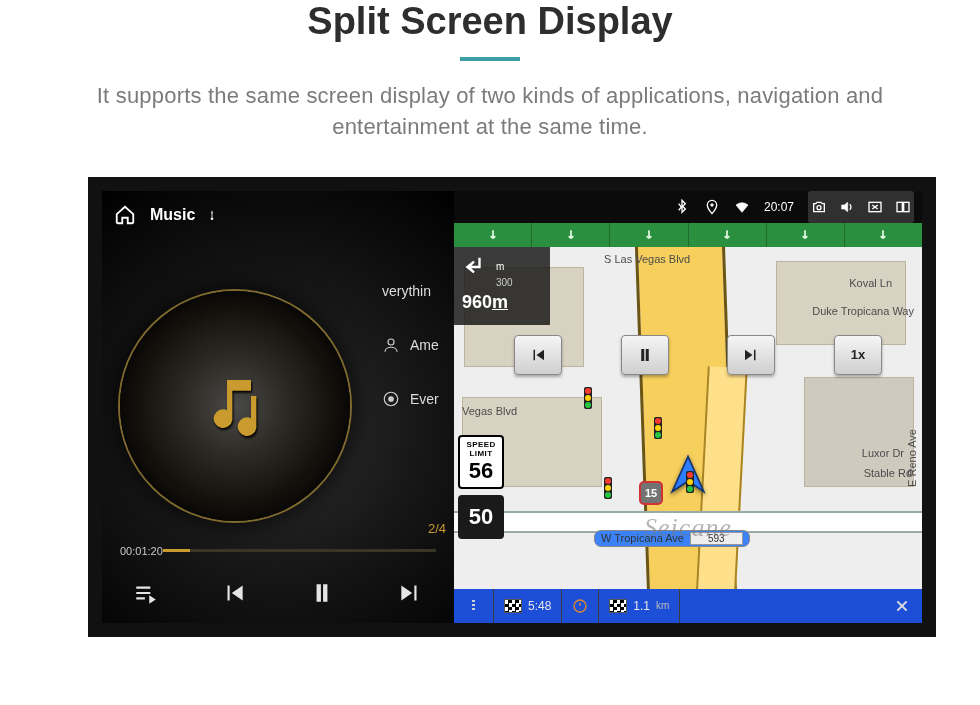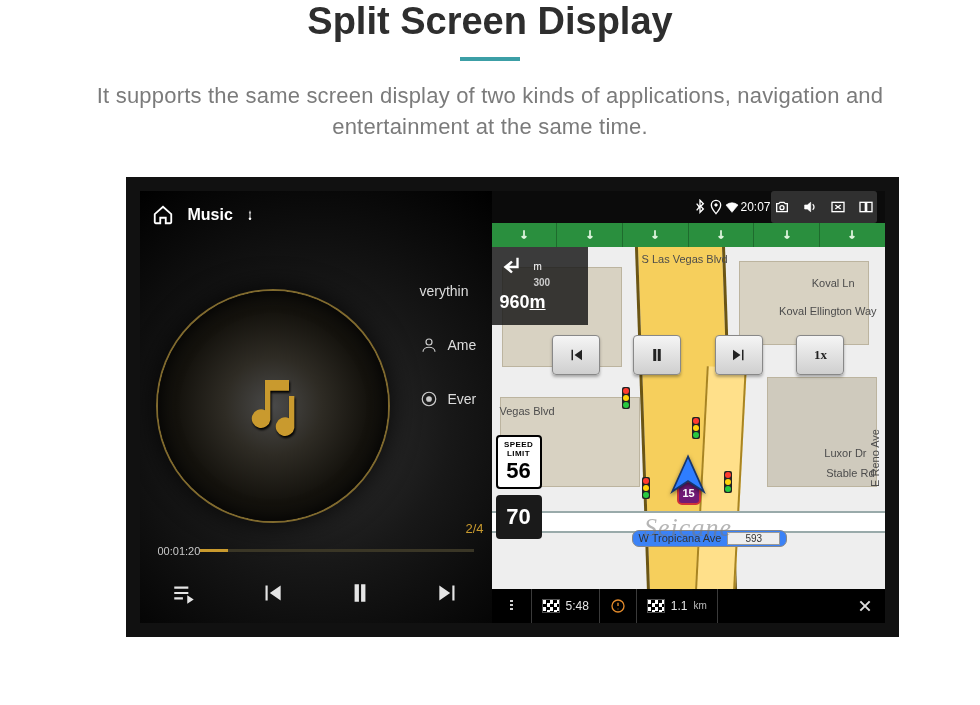--- a/index.html
+++ b/index.html
@@ -4,21 +4,21 @@
 <style>
   * { box-sizing: border-box; margin: 0; padding: 0; }
   html, body { width: 980px; height: 705px; font-family: Arial, Helvetica, sans-serif; background:#fff; overflow:hidden; }
   body { display:flex; flex-direction:column; align-items:center; }
 
   .heading { font-size: 38px; font-weight: 700; color:#2e2e2e; text-align:center; }
   .underline { width: 60px; height: 4px; background:#3c9fa6; margin: 14px 0 20px 0; }
   .subtitle { font-size: 22px; color:#7b7b7b; text-align:center; max-width:880px; line-height:1.4; letter-spacing:0.2px; }
 
   
-  .device { margin-top: 34px; width: 773px; height: 460px; border: 14px solid #111; background:#000; position:relative; display:flex;margin-left:44px; }
+  .device { margin-top: 34px; width: 848px; height: 460px; border: 14px solid #111; background:#000; position:relative; display:flex;margin-left:44px; }
   
   .music { width: 352px; height:100%; background: radial-gradient(circle at 50% 55%, #333 0%, #181818 45%, #000 100%); color:#fff; position:relative; overflow:hidden; }
   .m-topbar { display:flex; align-items:center; gap:12px; padding:6px 10px 0 10px; height:42px; }
   .m-topbar .home { width:26px; height:22px; }
   .m-topbar .home svg { width:100%; height:100%; fill:none; stroke:#fff; stroke-width:2; }
   .m-title { font-weight:700; font-size:16px; }
   .m-usb { width:10px; height:18px; }
   .m-usb svg { width:100%; height:100%; fill:#fff; }
 
   .album { position:absolute; left:18px; top:100px; width:230px; height:230px; border-radius:50%;
@@ -36,37 +36,37 @@
   .progress .bar { flex:1; height:3px; background:#3a3626; position:relative; }
   .progress .bar .fill { position:absolute; left:0; top:0; height:100%; width:10%; background:#c99a2e; }
   .progress .time { font-size:11px; color:#c8c8c8; }
 
   .m-controls { position:absolute; bottom:8px; left:0; right:0; display:flex; justify-content:space-around; align-items:center; height:44px; }
   .m-controls .btn { width:34px; height:34px; display:flex; align-items:center; justify-content:center; }
   .m-controls svg { width:26px; height:26px; fill:#e5e5e5; }
 
   
   .nav { flex:1; position:relative; background:#efe9d8; }
-  .statusbar { height:32px; background:#0b0b0b; color:#fff; display:flex; align-items:center; justify-content:flex-end; padding:0 8px; font-size:12px; }
+  .statusbar { height:32px; background:#0b0b0b; color:#fff; display:flex; align-items:center; justify-content:flex-end; gap:14px; padding:0 8px; font-size:12px; }
   .statusbar .sicon { width:16px; height:16px; display:flex; align-items:center; justify-content:center; }
   .statusbar svg { width:16px; height:16px; fill:#fff; stroke:#fff; }
   .statusbar .boxed { background:#303030; border-radius:3px; padding:2px 3px; height:100%; display:flex; align-items:center; gap:12px; }
   .statusbar .boxed .sicon { background:transparent; }
 
   .greenbar { height:24px; background:#2a8f3e; display:flex; }
   .greenbar .seg { flex:1; border-right:1px solid #1e6b2d; display:flex; align-items:center; justify-content:center; }
   .greenbar .seg:last-child { border-right:none; }
   .greenbar svg { width:14px; height:14px; fill:#dff5df; }
 
   .maparea { position:absolute; top:56px; bottom:34px; left:0; right:0; overflow:hidden; background:#eee; }
   
   .road-y1 { position:absolute; left:50%; top:-10px; width:90px; height:140%; background:linear-gradient(#f6cf5c,#f6cf5c); transform:translateX(-45px) rotate(-2deg); border-left:3px solid #6b5514; border-right:3px solid #6b5514; }
   .road-y2 { position:absolute; left:52%; top:120px; width:40px; height:120%; background:#ffe08a; border-left:2px solid #a88422; border-right:2px solid #a88422; transform:rotate(3deg); }
   .road-h { position:absolute; left:-10px; right:-10px; bottom:56px; height:22px; background:#fff; border-top:2px solid #9aa; border-bottom:2px solid #9aa; }
-  .shield { position:absolute; width:24px; height:24px; background:#701a75; border-radius:5px; color:#fff; font-size:11px; font-weight:700; display:flex; align-items:center; justify-content:center; border:2px solid #d03238; }
+  .shield { position:absolute; width:24px; height:24px; background:#737373; border-radius:5px; color:#fff; font-size:11px; font-weight:700; display:flex; align-items:center; justify-content:center; border:2px solid #d03238; }
   .shield.i15 { left:185px; bottom:84px; }
   .block { position:absolute; background:#d8d2c2; border:1px solid #bcb49f; }
   .blk1 { left:10px; top:20px; width:120px; height:100px; }
   .blk2 { right:16px; top:14px; width:130px; height:84px; }
   .blk3 { left:8px; top:150px; width:140px; height:90px; }
   .blk4 { right:8px; top:130px; width:110px; height:110px; background:#cfcabd; }
 
   .street-lbl { position:absolute; font-size:11px; color:#4c4c4c; white-space:nowrap; }
   .sl1 { top:6px; left:150px; }
   .sl2 { top:30px; right:30px; }
@@ -75,44 +75,44 @@
   .sl5 { bottom:130px; right:18px; }
   .sl6 { bottom:110px; right:10px; }
   .sl7 { bottom:124px; left:6px; }
   .street-pill { position:absolute; bottom:42px; left:140px; background:#3b82f6; border:1px solid #888; border-radius:7px; padding:1px 6px; font-size:11px; color:#333; display:flex; gap:6px; align-items:center; }
   .street-pill .num { background:#eee; border:1px solid #999; padding:0 17px; font-size:10px; }
 
   
   .turnbox { position:absolute; left:0; top:0; width:96px; height:78px; background:rgba(20,20,20,0.82); color:#fff; padding:6px 8px; }
   .turnbox .arrow { display:flex; align-items:center; gap:6px; font-size:12px; }
   .turnbox .arrow svg { width:28px; height:28px; fill:#fff; }
-  .turnbox .sub { font-size:10px; color:#ccc; margin-top:-4px; margin-left:34px;font-weight:bold; }
+  .turnbox .sub { font-size:10px; color:#ccc; margin-top:-4px; margin-left:34px; }
   .turnbox .big { font-size:18px; font-weight:700; margin-top:4px; }
 
   .speedlimit { position:absolute; left:4px; top:188px; width:46px; height:54px; background:#fff; border:2px solid #000; border-radius:4px; display:flex; flex-direction:column; align-items:center; justify-content:center; font-family:Arial; }
   .speedlimit .l1, .speedlimit .l2 { font-size:8px; font-weight:700; letter-spacing:0.4px; }
   .speedlimit .val { font-size:22px; font-weight:700; }
   .speed { position:absolute; left:4px; top:248px; width:46px; height:44px; background:#1a1a1a; color:#fff; font-size:22px; font-weight:700; border-radius:4px; display:flex; align-items:center; justify-content:center; }
 
   
-  .democtrl { position:absolute; top:88px; left:60px; right:40px; display:flex; gap:28px; justify-content:space-between;font-family:Liberation Serif, serif; }
+  .democtrl { position:absolute; top:88px; left:60px; right:40px; display:flex; gap:28px; justify-content:space-between; }
   .democtrl .dbtn { width:48px; height:40px; background:linear-gradient(#f5f5f5,#cfcfcf); border:1px solid #888; border-radius:4px; display:flex; align-items:center; justify-content:center; font-size:13px; font-weight:700; color:#222; box-shadow:0 2px 3px rgba(0,0,0,.3); }
   .democtrl svg { width:18px; height:18px; fill:#222; }
 
   .navarrow { position:absolute; left:50%; bottom:90px; transform:translateX(-50%); }
   .navarrow svg { width:42px; height:42px; fill:#2e7dff; stroke:#15356e; stroke-width:1; filter:drop-shadow(0 2px 2px rgba(0,0,0,.5)); }
 
   .trafficlight { position:absolute; width:8px; display:flex; flex-direction:column; gap:1px; background:#222; padding:1px; border-radius:2px; }
   .trafficlight span { width:6px; height:6px; border-radius:50%; }
   .trafficlight .r { background:#ff3b30; } .trafficlight .y { background:#ffd40a; } .trafficlight .g { background:#27c840; }
   .tl1 { left:150px; bottom:90px; } .tl2 { left:232px; bottom:96px; } .tl3 { left:200px; bottom:150px; } .tl4 { left:130px; bottom:180px; }
 
   .watermark { position:absolute; bottom:46px; left:50%; transform:translateX(-50%); font-style:italic; font-size:26px; color:rgba(120,120,120,.55); font-family:"Times New Roman",serif; letter-spacing:1px; pointer-events:none; }
 
-  .navbottom { position:absolute; bottom:0; left:0; right:0; height:34px; background:#000000; color:#e6e6e6; display:flex; align-items:center; font-size:12px; }
+  .navbottom { position:absolute; bottom:0; left:0; right:0; height:34px; background:#1d4ed8; color:#e6e6e6; display:flex; align-items:center; font-size:12px; }
   .navbottom .cell { display:flex; align-items:center; gap:6px; padding:0 10px; height:100%; border-right:1px solid #3a3a3a; }
   .navbottom .cell.menu { width:40px; justify-content:center; }
   .navbottom .cell.close { margin-left:auto; border-right:none; width:40px; justify-content:center; }
   .navbottom svg { width:16px; height:16px; fill:#d0d0d0; }
   .navbottom .cell .stack { width:3px; height:12px; background:repeating-linear-gradient(#d0d0d0 0 2px, transparent 2px 4px); }
   .flag { width:18px; height:14px; background:
           repeating-conic-gradient(#000 0 25%, #fff 0 50%) 0 0/7px 7px; border:1px solid #555; }
 
   
   [data-interactable="true"] { cursor:pointer; }
@@ -288,21 +288,21 @@
       <div class="block blk1" data-interactable="false"></div>
       <div class="block blk2" data-interactable="false"></div>
       <div class="block blk3" data-interactable="false"></div>
       <div class="block blk4" data-interactable="false"></div>
       <div class="road-y1" data-interactable="false"></div>
       <div class="road-y2" data-interactable="false"></div>
       <div class="road-h" data-interactable="false"></div>
 
       <div class="street-lbl sl1" data-interactable="false">S Las Vegas Blvd</div>
       <div class="street-lbl sl2" data-interactable="false">Koval Ln</div>
-      <div class="street-lbl sl3" data-interactable="false">Koval Ellington Way</div>
+      <div class="street-lbl sl3" data-interactable="false">Duke Tropicana Way</div>
       <div class="street-lbl sl4" data-interactable="false">Vegas Blvd</div>
       <div class="street-lbl sl5" data-interactable="false">Luxor Dr</div>
       <div class="street-lbl sl6" data-interactable="false">Stable Rd</div>
       <div class="street-lbl sl7" data-interactable="false">rtin Dr</div>
       <div class="street-lbl" style="right:4px; bottom:160px; transform:rotate(-90deg); transform-origin:right bottom;" data-interactable="false">E Reno Ave</div>
 
       <div class="shield i15" data-interactable="false">15</div>
 
       <div class="street-pill" data-interactable="false">
         <span data-interactable="false">W Tropicana Ave</span>
@@ -337,21 +337,21 @@
             </svg>
           </div>
         <div class="dbtn" data-interactable="true">1x</div>
       </div>
 
       <div class="speedlimit" data-interactable="false">
         <span class="l1" data-interactable="false">SPEED</span>
         <span class="l2" data-interactable="false">LIMIT</span>
         <span class="val" data-interactable="false">56</span>
       </div>
-      <div class="speed" data-interactable="false">70</div>
+      <div class="speed" data-interactable="false">50</div>
 
       <div class="navarrow" data-interactable="false">
         <svg viewBox="0 0 24 24">
             <path d="M12 2 3 22l9-6 9 6z"></path>
           </svg>
       </div>
 
       <div class="trafficlight tl1" data-interactable="false">
           <span class="r"></span>
           <span class="y"></span>

